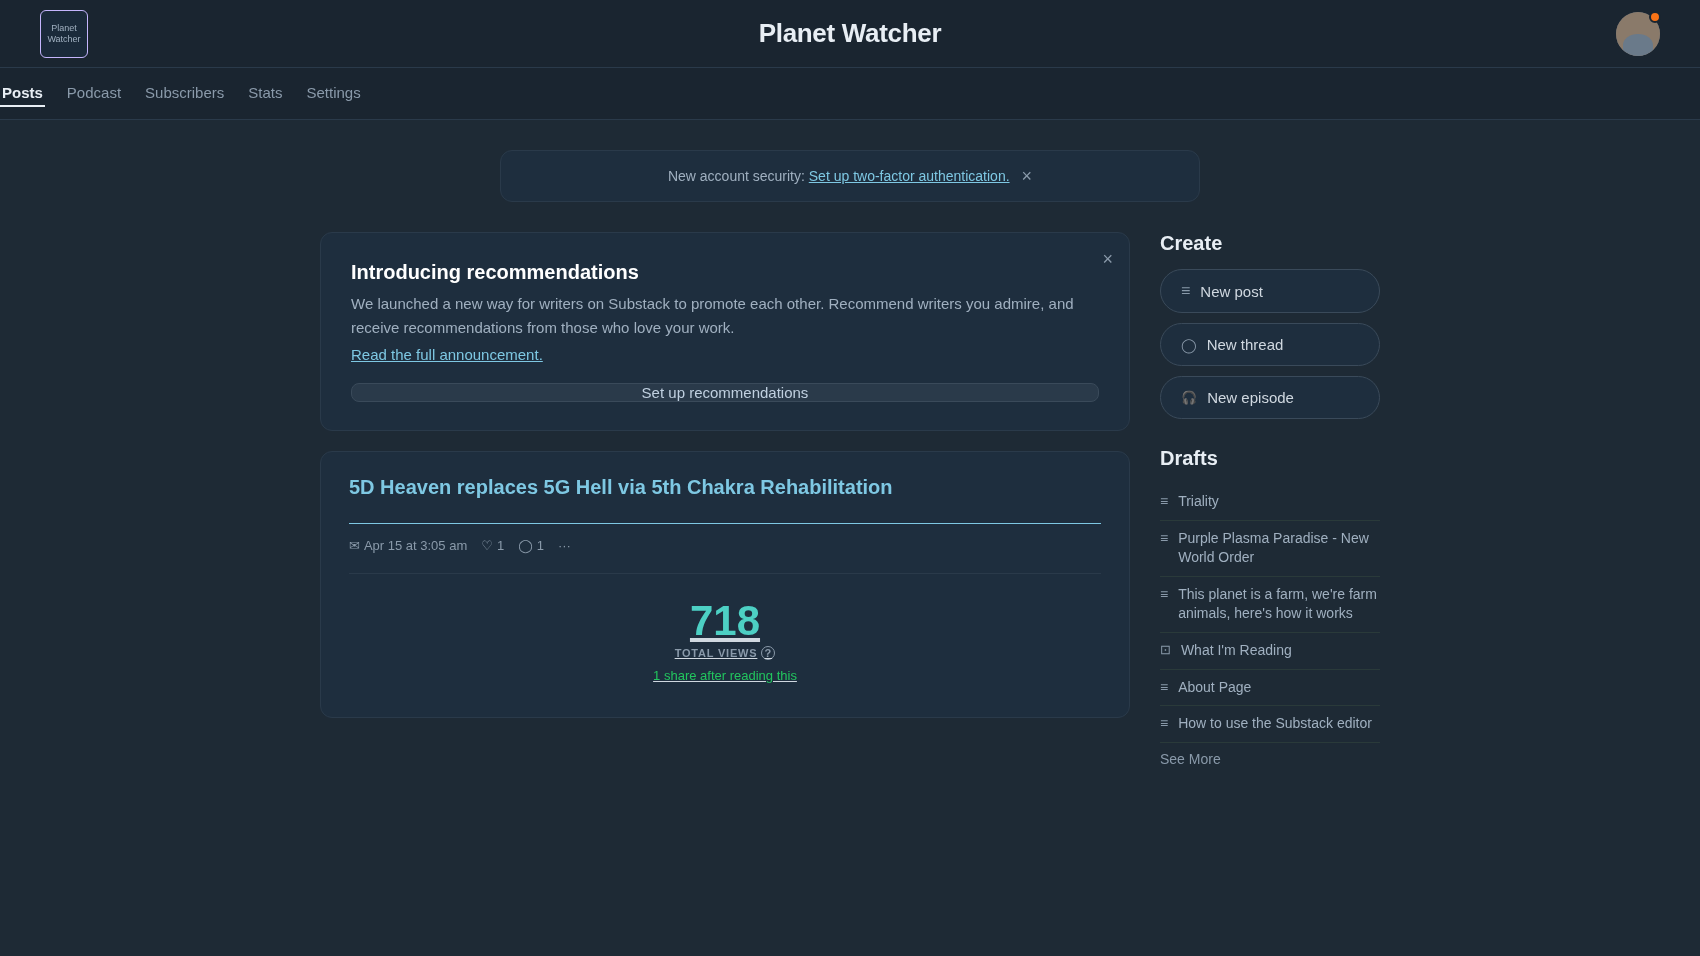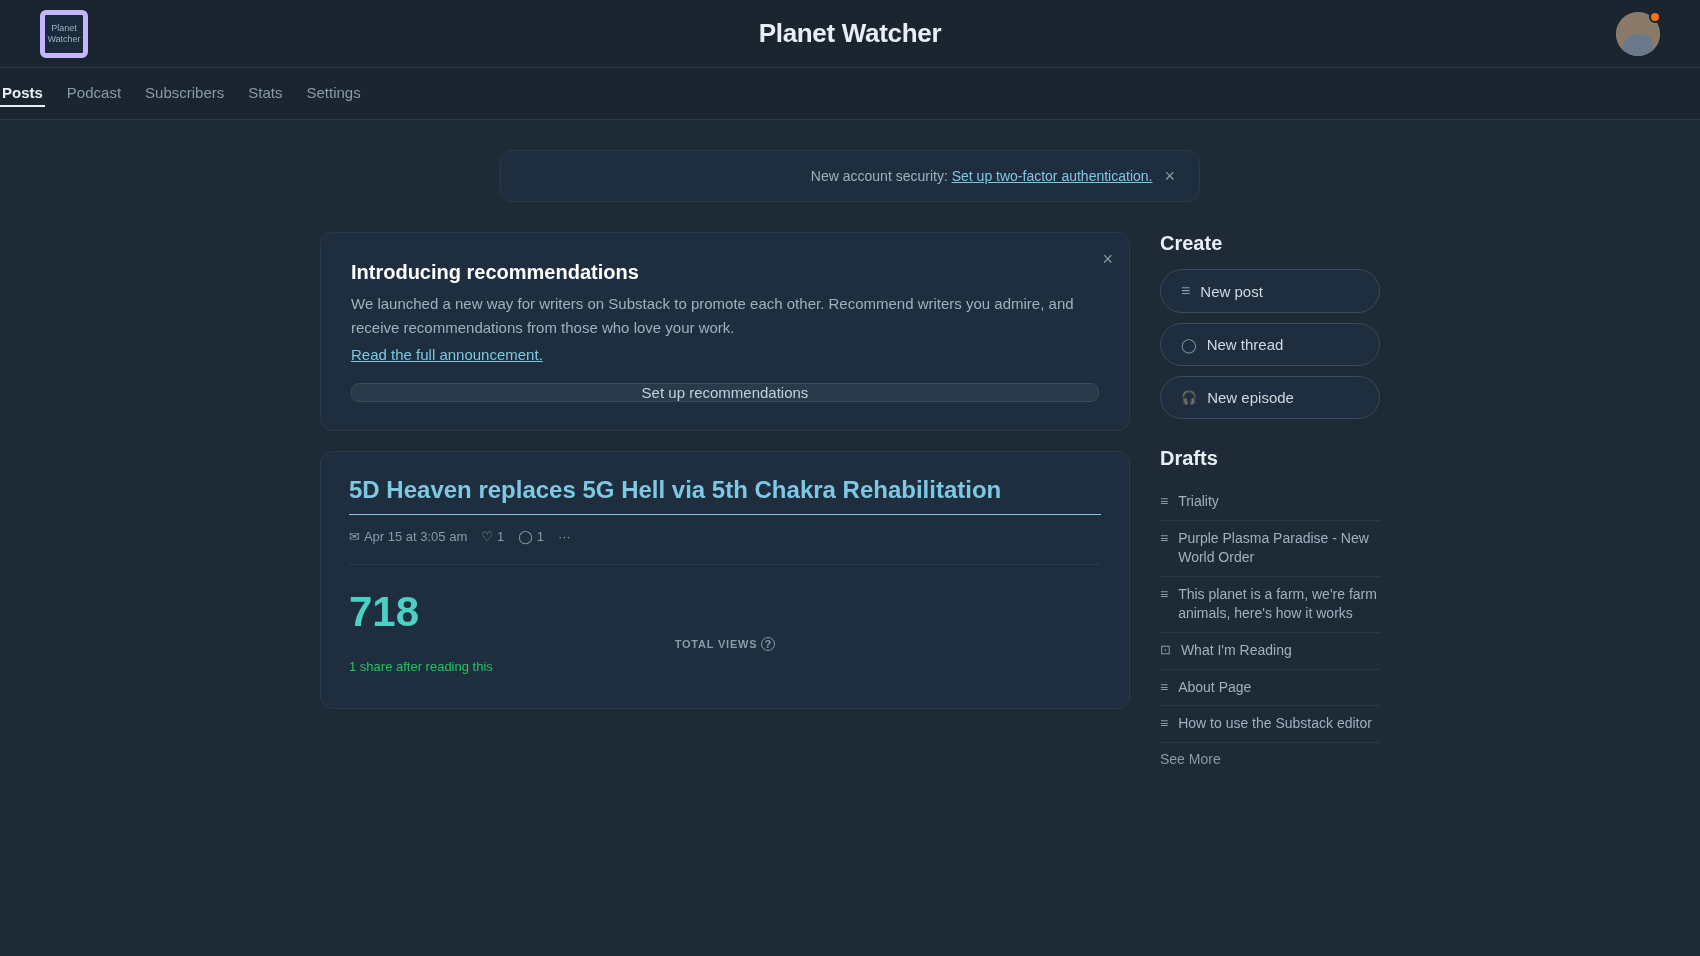--- a/index.html
+++ b/index.html
@@ -23,21 +23,21 @@
     }
     .header-logo {
       display: flex;
       align-items: center;
       gap: 10px;
     }
     .logo-box {
       width: 48px;
       height: 48px;
       background: #1a2a3a;
-      border: 5px solid #c4b5fd;
+      border: 1px solid #c4b5fd;
       border-radius: 6px;
       display: flex;
       flex-direction: column;
       align-items: center;
       justify-content: center;
       padding: 4px;
     }
     .logo-box-text {
       font-size: 9px;
       color: #a0b0c0;
@@ -105,21 +105,21 @@
     }
 
     
     .security-banner {
       background: #1e2e3e;
       border: 1px solid #2a3a4a;
       border-radius: 12px;
       padding: 16px 24px;
       display: flex;
       align-items: center;
-      justify-content: flex-end;
+      justify-content: center;
       font-size: 14px;
       color: #a0b0c0;
       max-width: 700px;
       margin: 0 auto;
       width: 100%;
     }
     .security-link {
       color: #7ec8e3;
       text-decoration: underline;
       cursor: pointer;
@@ -199,50 +199,51 @@
     }
 
     
     .post-card {
       background: #1e2e3e;
       border: 1px solid #2a3a4a;
       border-radius: 12px;
       padding: 24px 28px;
     }
     .post-title {
-      font-size: 24px;
+      font-size: 20px;
       font-weight: 600;
       color: #7ec8e3;
       margin-bottom: 14px;
       text-decoration: none;
       display: block;
       border-bottom: 1px solid #7ec8e3;
-      padding-bottom: 10px;
+      padding-bottom: 24px;
     }
     .post-meta {
       display: flex;
       align-items: center;
       gap: 14px;
       font-size: 13px;
       color: #8a9aaa;
       margin-bottom: 20px;
     }
     .post-meta-item {
       display: flex;
       align-items: center;
       gap: 4px;
     }
     .post-divider {
       border: none;
       border-top: 1px solid #2a3a4a;
       margin: 16px 0;
     }
     .post-stats {
-      text-align: left;
+      text-align: center;
       padding: 10px 0;
+      text-decoration: underline;
     }
     .stat-number {
       font-size: 42px;
       font-weight: 700;
       color: #4dd0c4;
       line-height: 1;
     }
     .stat-label {
       font-size: 11px;
       font-weight: 600;

